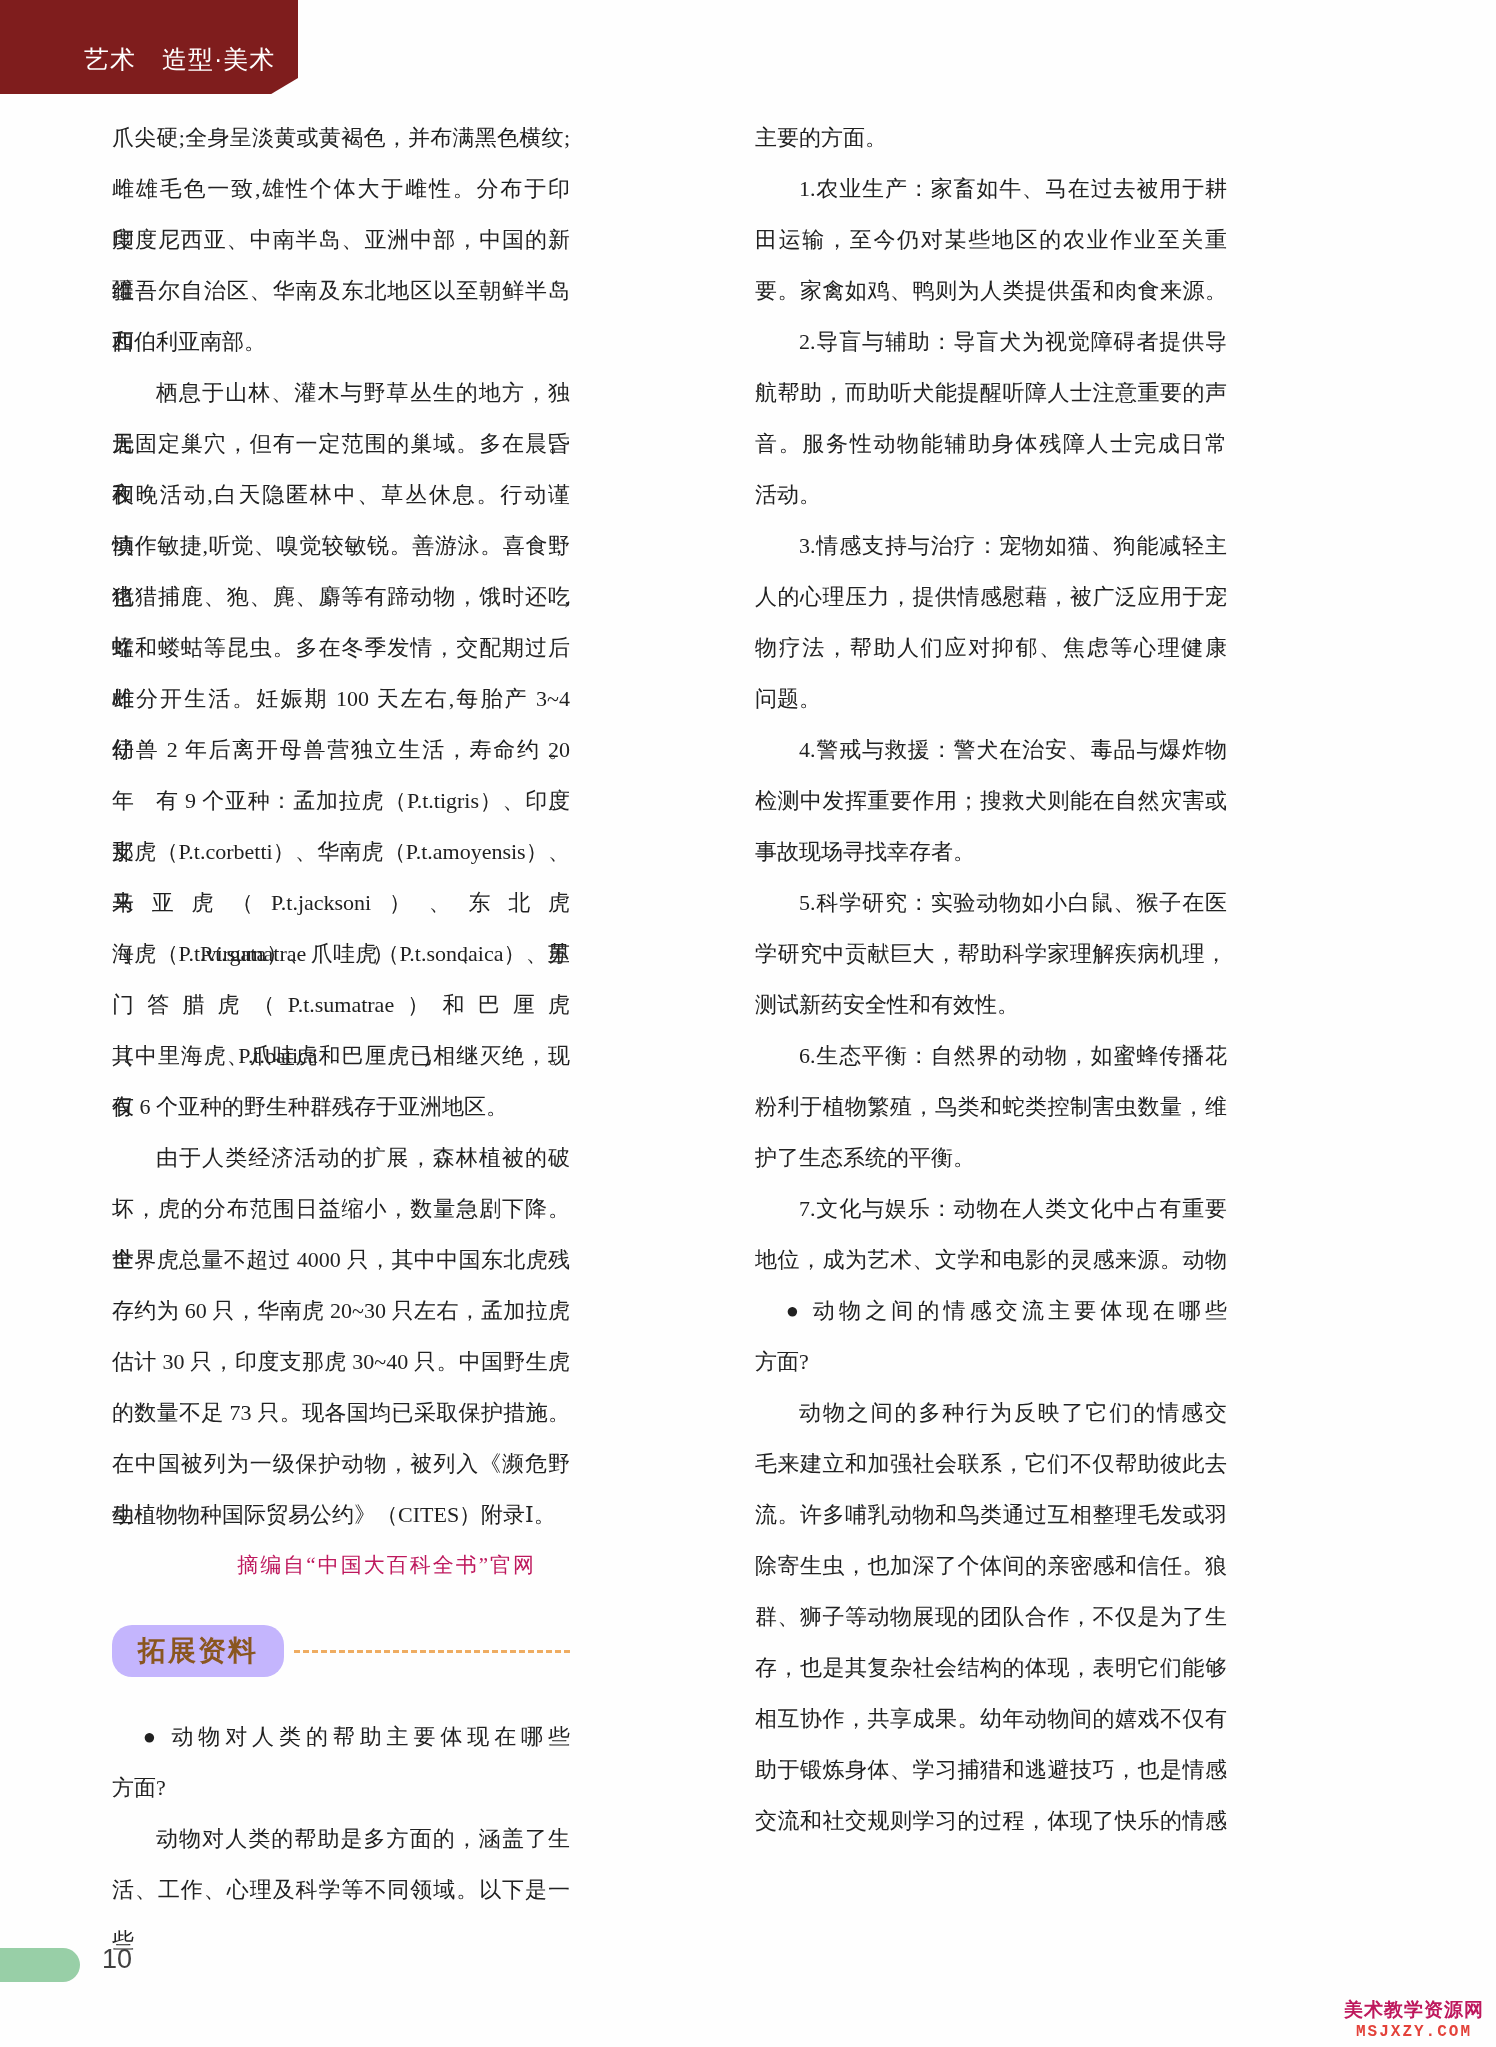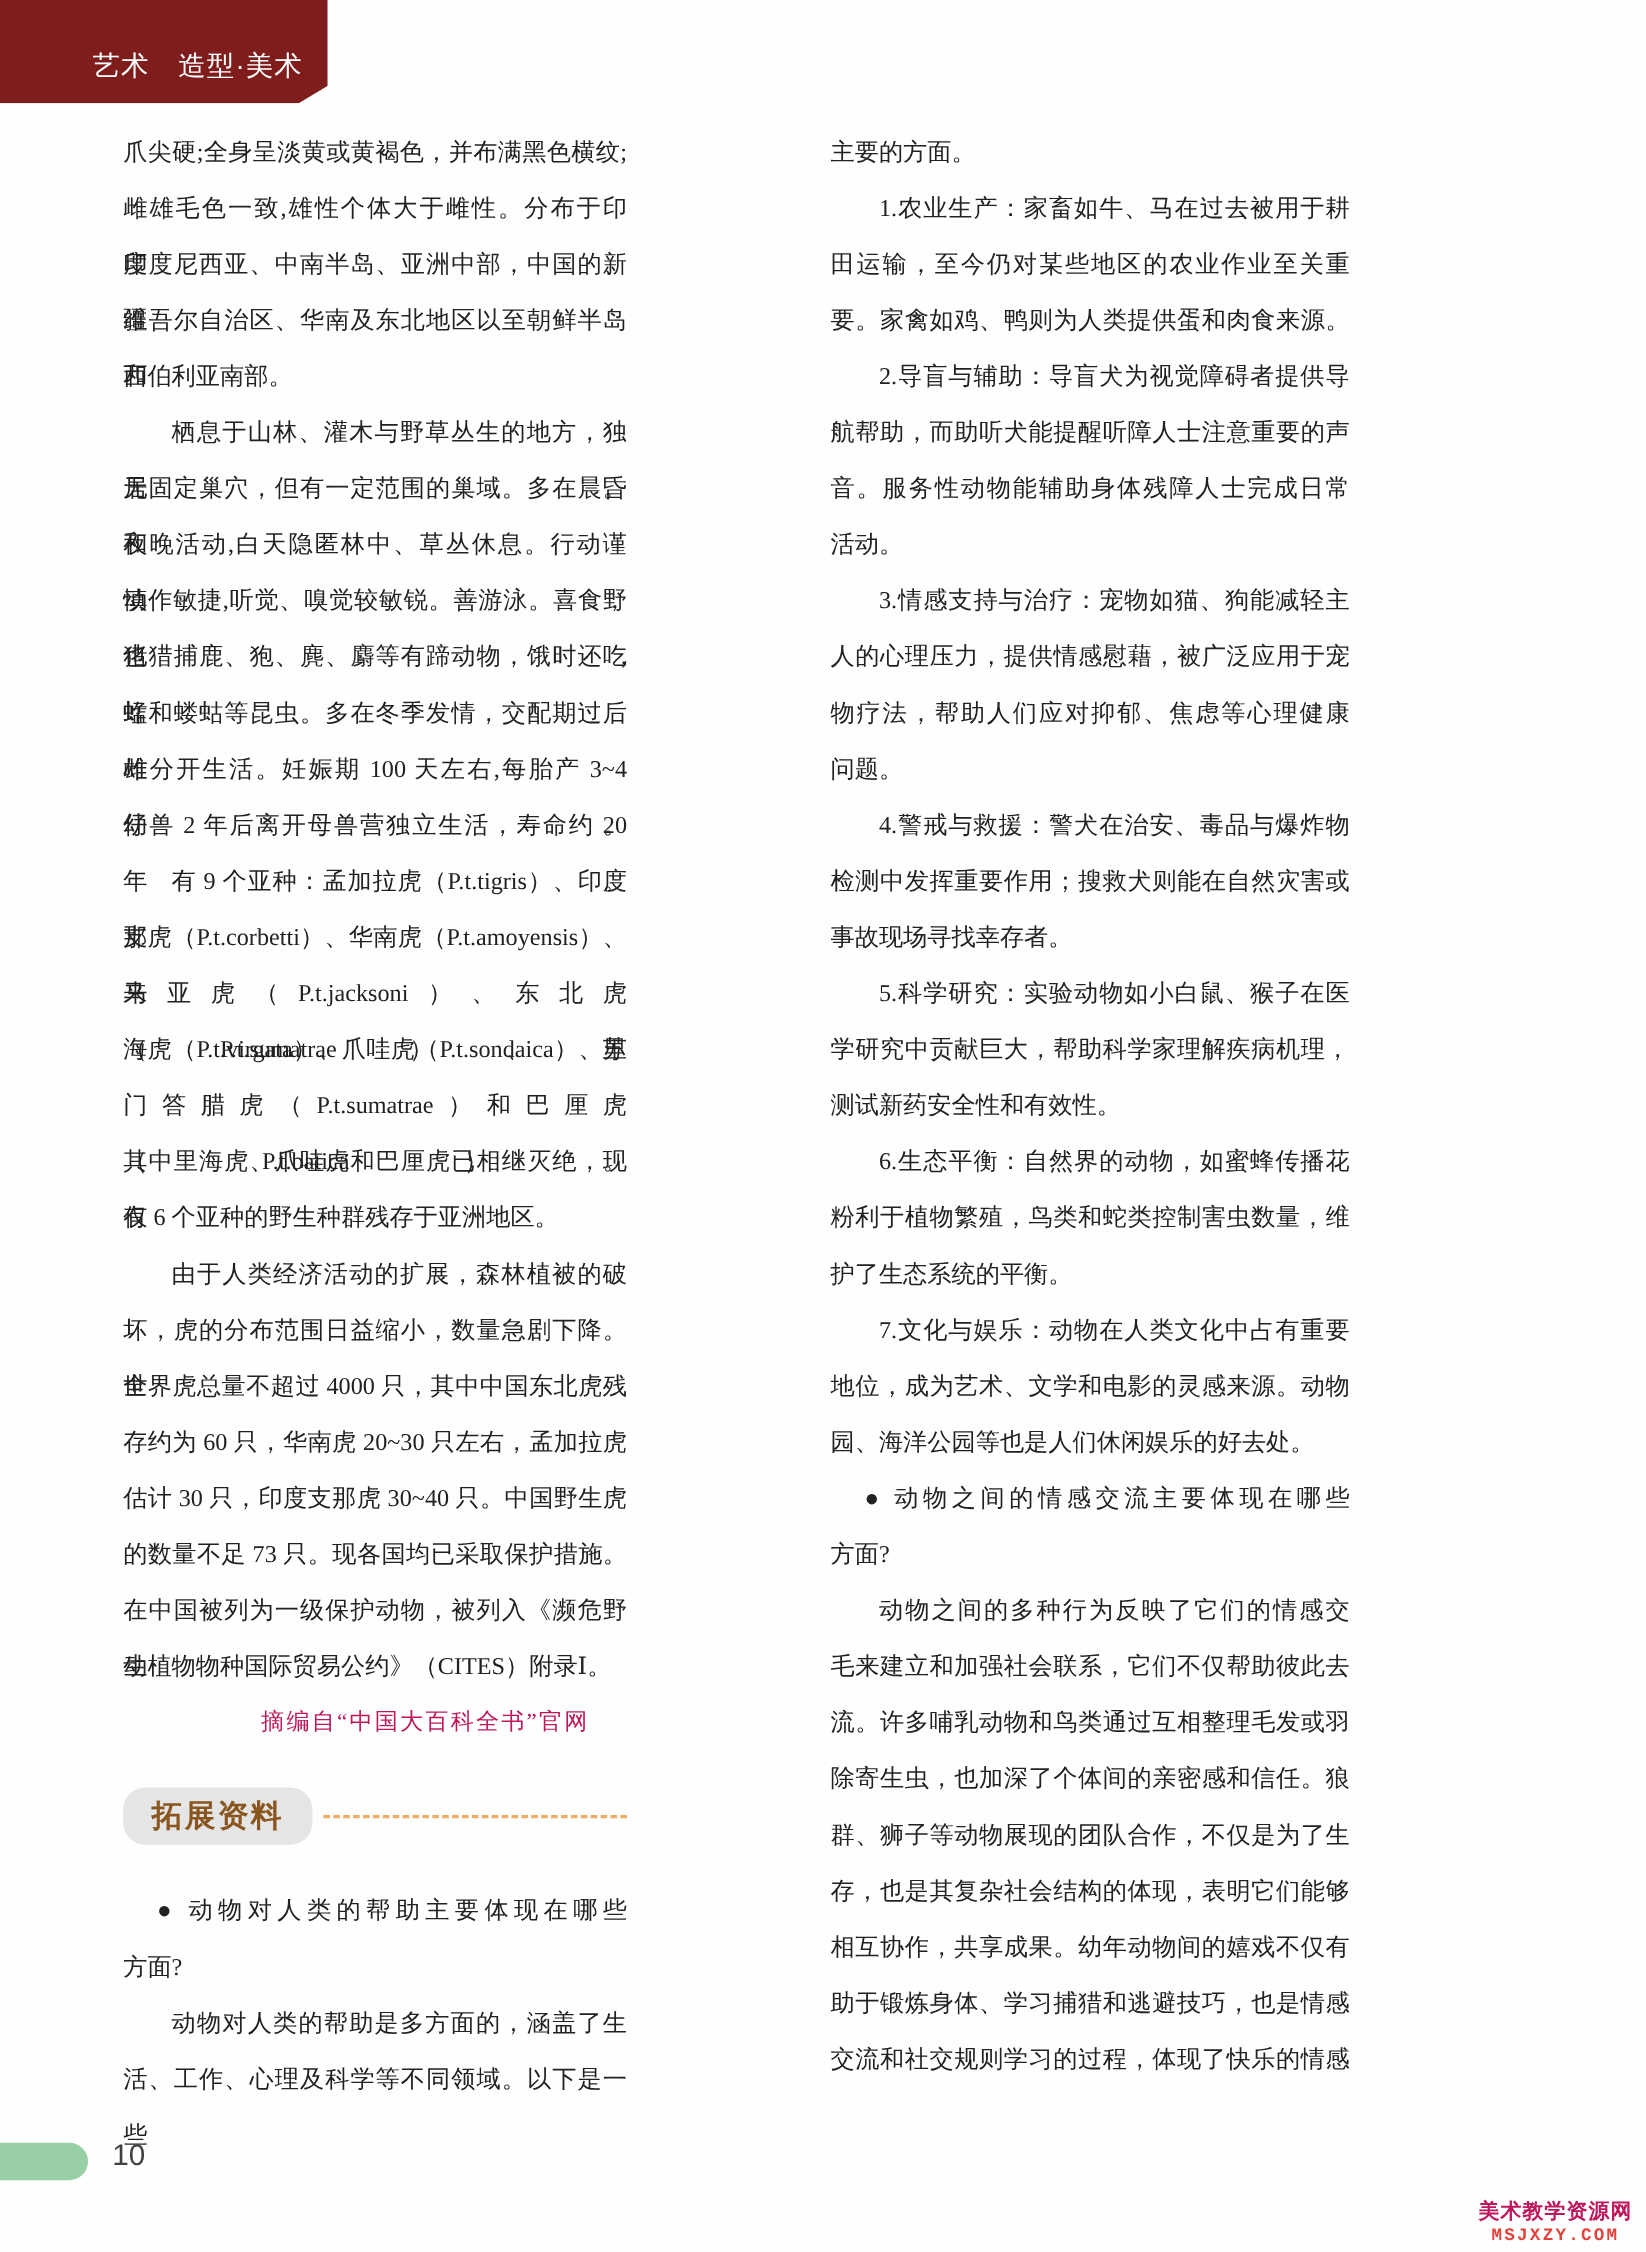--- a/index.html
+++ b/index.html
@@ -33,21 +33,21 @@
   .line.b{text-indent:1.4em;}
   .line.right{
     text-align:right;padding-right:34px;
     font-size:21px;letter-spacing:2px;color:#be185d;
   }
   
   .badge-row{
     height:120px;display:flex;align-items:center;
   }
   .expand-badge{
-    width:172px;height:52px;background:#e5e5e5;border-radius:20px;
+    width:172px;height:52px;background:#c4b5fd;border-radius:20px;
     display:flex;align-items:center;justify-content:center;flex:0 0 auto;
   }
   .expand-badge-label{
     font-family:"Liberation Sans","DejaVu Sans",sans-serif;
     font-weight:bold;font-size:28px;color:#8a5620;letter-spacing:2px;
   }
   .dashed-divider{
     flex:1 1 auto;height:0;border-top:3px dashed #efad62;margin-left:10px;
   }
   
@@ -149,21 +149,20 @@
     <div class="line fill">检测中发挥重要作用；搜救犬则能在自然灾害或</div>
     <div class="line">事故现场寻找幸存者。</div>
     <div class="line ind fill">5.科学研究：实验动物如小白鼠、猴子在医</div>
     <div class="line fill">学研究中贡献巨大，帮助科学家理解疾病机理，</div>
     <div class="line">测试新药安全性和有效性。</div>
     <div class="line ind fill">6.生态平衡：自然界的动物，如蜜蜂传播花</div>
     <div class="line fill">粉利于植物繁殖，鸟类和蛇类控制害虫数量，维</div>
     <div class="line">护了生态系统的平衡。</div>
     <div class="line ind fill">7.文化与娱乐：动物在人类文化中占有重要</div>
     <div class="line fill">地位，成为艺术、文学和电影的灵感来源。动物</div>
-    <div class="line">园、海洋公园等也是人们休闲娱乐的好去处。</div>
     <div class="line b fill">● 动物之间的情感交流主要体现在哪些</div>
     <div class="line">方面?</div>
     <div class="line ind fill">动物之间的多种行为反映了它们的情感交</div>
     <div class="line fill">毛来建立和加强社会联系，它们不仅帮助彼此去</div>
     <div class="line fill">流。许多哺乳动物和鸟类通过互相整理毛发或羽</div>
     <div class="line fill">除寄生虫，也加深了个体间的亲密感和信任。狼</div>
     <div class="line fill">群、狮子等动物展现的团队合作，不仅是为了生</div>
     <div class="line fill">存，也是其复杂社会结构的体现，表明它们能够</div>
     <div class="line fill">相互协作，共享成果。幼年动物间的嬉戏不仅有</div>
     <div class="line fill">助于锻炼身体、学习捕猎和逃避技巧，也是情感</div>

